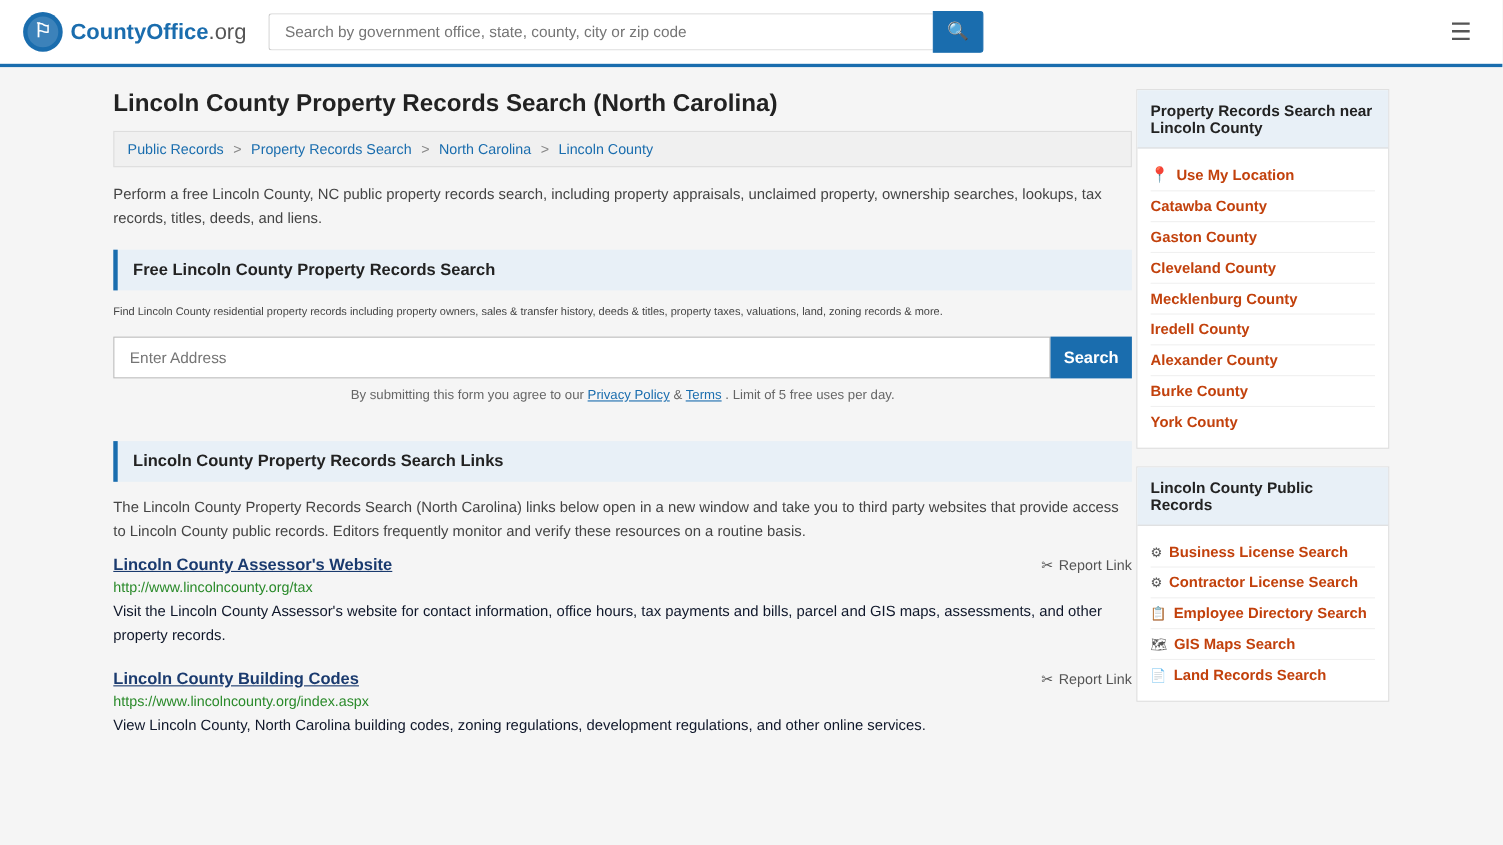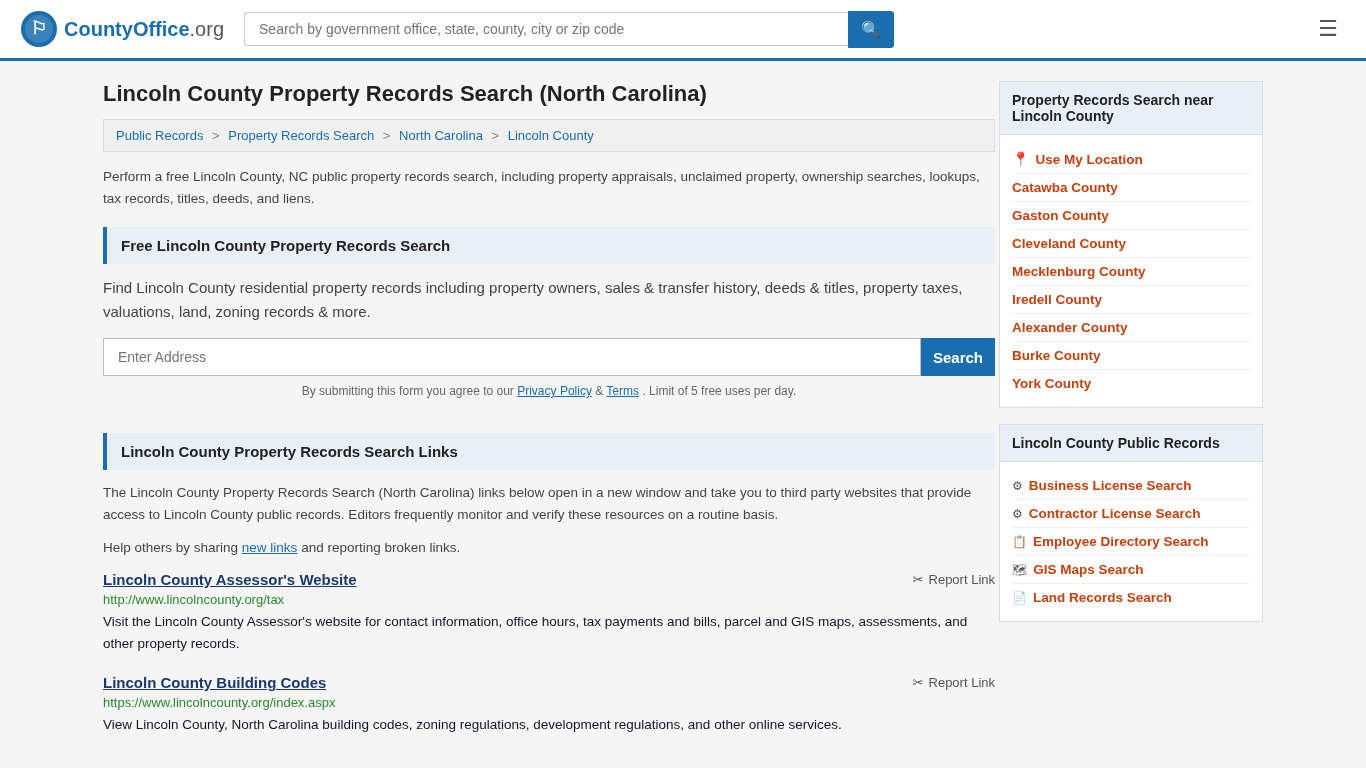--- a/index.html
+++ b/index.html
@@ -69,21 +69,21 @@
       margin: 0 auto;
       padding: 20px 20px;
       display: flex;
       gap: 4px;
     }
     .main-content {
       flex: 1;
       min-width: 0;
     }
     .sidebar {
-      width: 264px;
+      width: 230px;
       flex-shrink: 0;
     }
 
     
     .page-title {
       font-size: 22px;
       font-weight: bold;
       color: #222;
       margin-bottom: 12px;
     }
@@ -109,21 +109,21 @@
       background: #e8f0f7;
       border-left: 4px solid #1a6dae;
       padding: 10px 14px;
       font-size: 15px;
       font-weight: bold;
       color: #222;
       margin-bottom: 12px;
     }
 
     .section-desc {
-      font-size: 15px;
+      font-size: 10px;
       line-height: 1.6;
       color: #444;
       margin-bottom: 14px;
     }
 
     .search-form {
       display: flex;
       margin-bottom: 8px;
     }
     .address-input {
@@ -284,25 +284,20 @@
       <span>By submitting this form you agree to our</span>
       <a href="#">Privacy Policy</a>
       <span> &amp; </span>
       <a href="#">Terms</a>
       <span>. Limit of 5 free uses per day.</span>
     </p>
 
     <div class="links-section">
       <div class="section-header">Lincoln County Property Records Search Links</div>
       <p class="links-desc">The Lincoln County Property Records Search (North Carolina) links below open in a new window and take you to third party websites that provide access to Lincoln County public records. Editors frequently monitor and verify these resources on a routine basis.</p>
-      <p class="links-desc">
-        <span>Help others by sharing</span>
-        <a href="#">new links</a>
-        <span>and reporting broken links.</span>
-      </p>
 
       <div class="record-link-item">
         <div class="record-link-header">
           <a class="record-link-title" href="#">Lincoln County Assessor's Website</a>
           <div class="report-link-btn">
             <span>✂</span>
             <span>Report Link</span>
           </div>
         </div>
         <div class="record-url">http://www.lincolncounty.org/tax</div>

